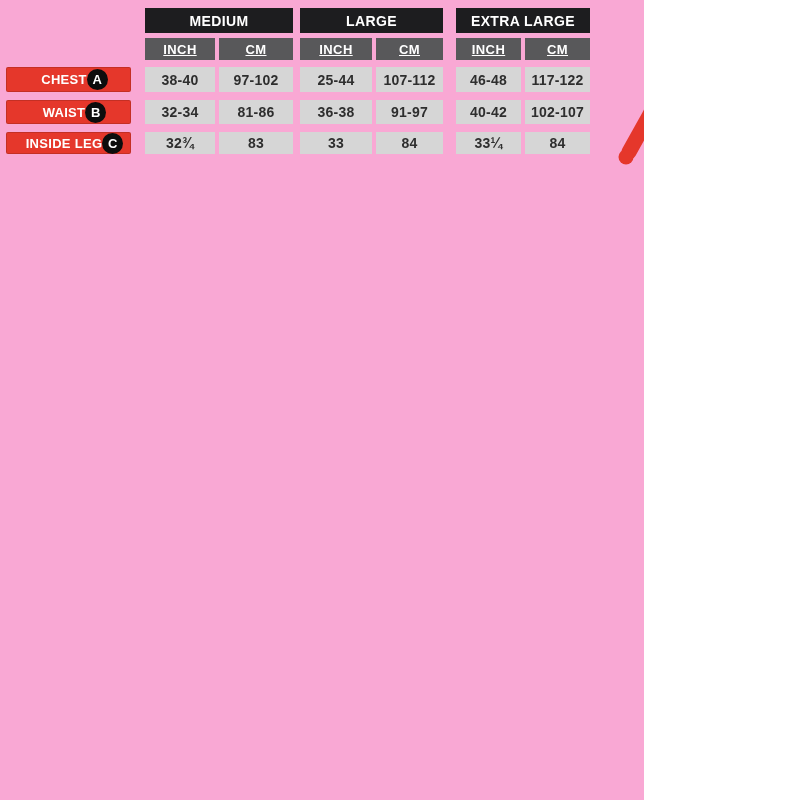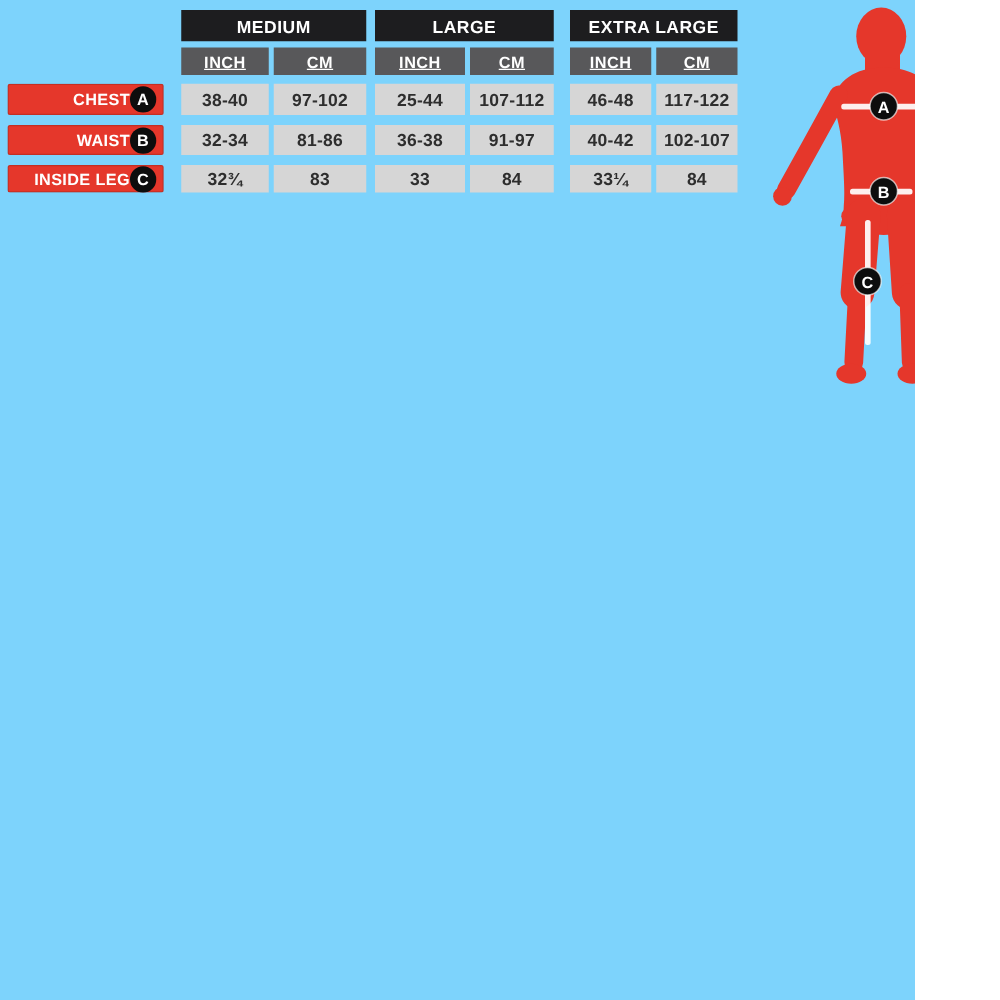--- a/index.html
+++ b/index.html
@@ -1,17 +1,17 @@
 <!DOCTYPE html>
 <html><head>
 <meta charset="utf-8">
 <style>
   html,body{margin:0;padding:0;background:#fff;}
   .canvas{
-    position:relative;width:732px;height:800px;background:#7dd3fc;overflow:hidden;
+    position:relative;width:644px;height:800px;background:#f9a8d4;overflow:hidden;
     font-family:"Liberation Sans","DejaVu Sans",sans-serif;
   }
   .size-table{
     position:absolute;left:6px;top:8px;
     display:grid;
     grid-template-columns:125px 14px 70px 4px 74px 7px 72px 4px 67px 13px 65px 4px 65px;
     grid-template-rows:25px 5px 22px 7px 25px 8px 24px 8px 22px;
   }
   .sh{
     background:#1d1d1f;color:#fff;display:flex;align-items:center;justify-content:center;
@@ -20,21 +20,21 @@
   .uh{
     background:#58585a;color:#fff;display:flex;align-items:center;justify-content:center;
     font-weight:bold;font-size:13px;letter-spacing:.4px;text-decoration:underline;
   }
   .vc{
     background:#d6d6d6;color:#2e2e2e;display:flex;align-items:center;justify-content:center;
     font-weight:bold;font-size:14px;letter-spacing:.2px;
   }
   .rl{
     background:#e5372b;border:1px solid rgba(0,0,0,.14);border-radius:2px;
-    color:#fff;display:flex;align-items:center;justify-content:flex-end;
+    color:#fff;display:flex;align-items:center;justify-content:center;
     font-weight:bold;font-size:13px;letter-spacing:.3px;padding:0 5px 0 17px;box-sizing:border-box;
   }
   .dot{
     width:21px;height:21px;border-radius:50%;background:#0d0d0d;color:#fff;flex:0 0 21px;
     display:flex;align-items:center;justify-content:center;font-weight:bold;font-size:13px;
   }
   .figure-svg{position:absolute;left:615px;top:2px;width:185px;height:308px;}
   .footnote{
     position:absolute;left:5px;top:287px;width:620px;
     color:#3d3d3d;font-size:13.5px;letter-spacing:.2px;

